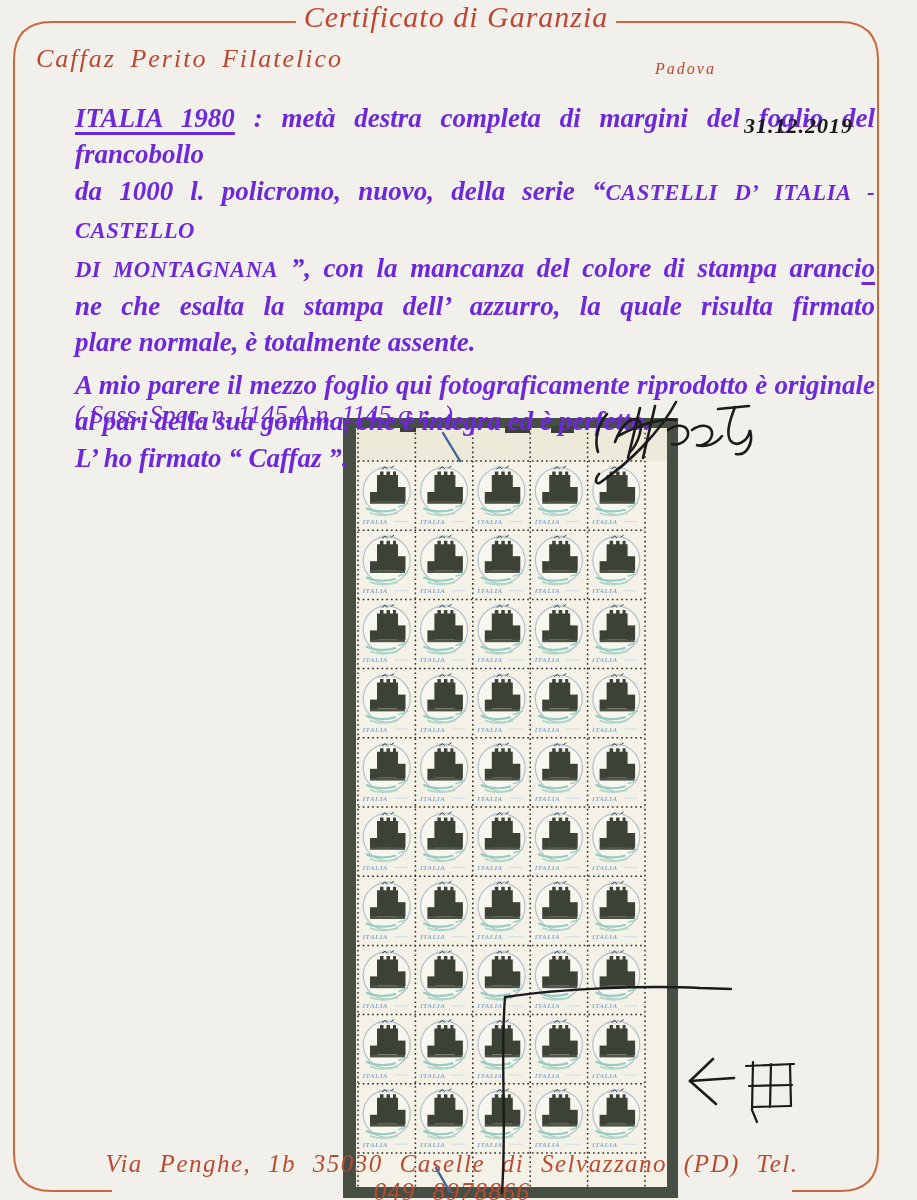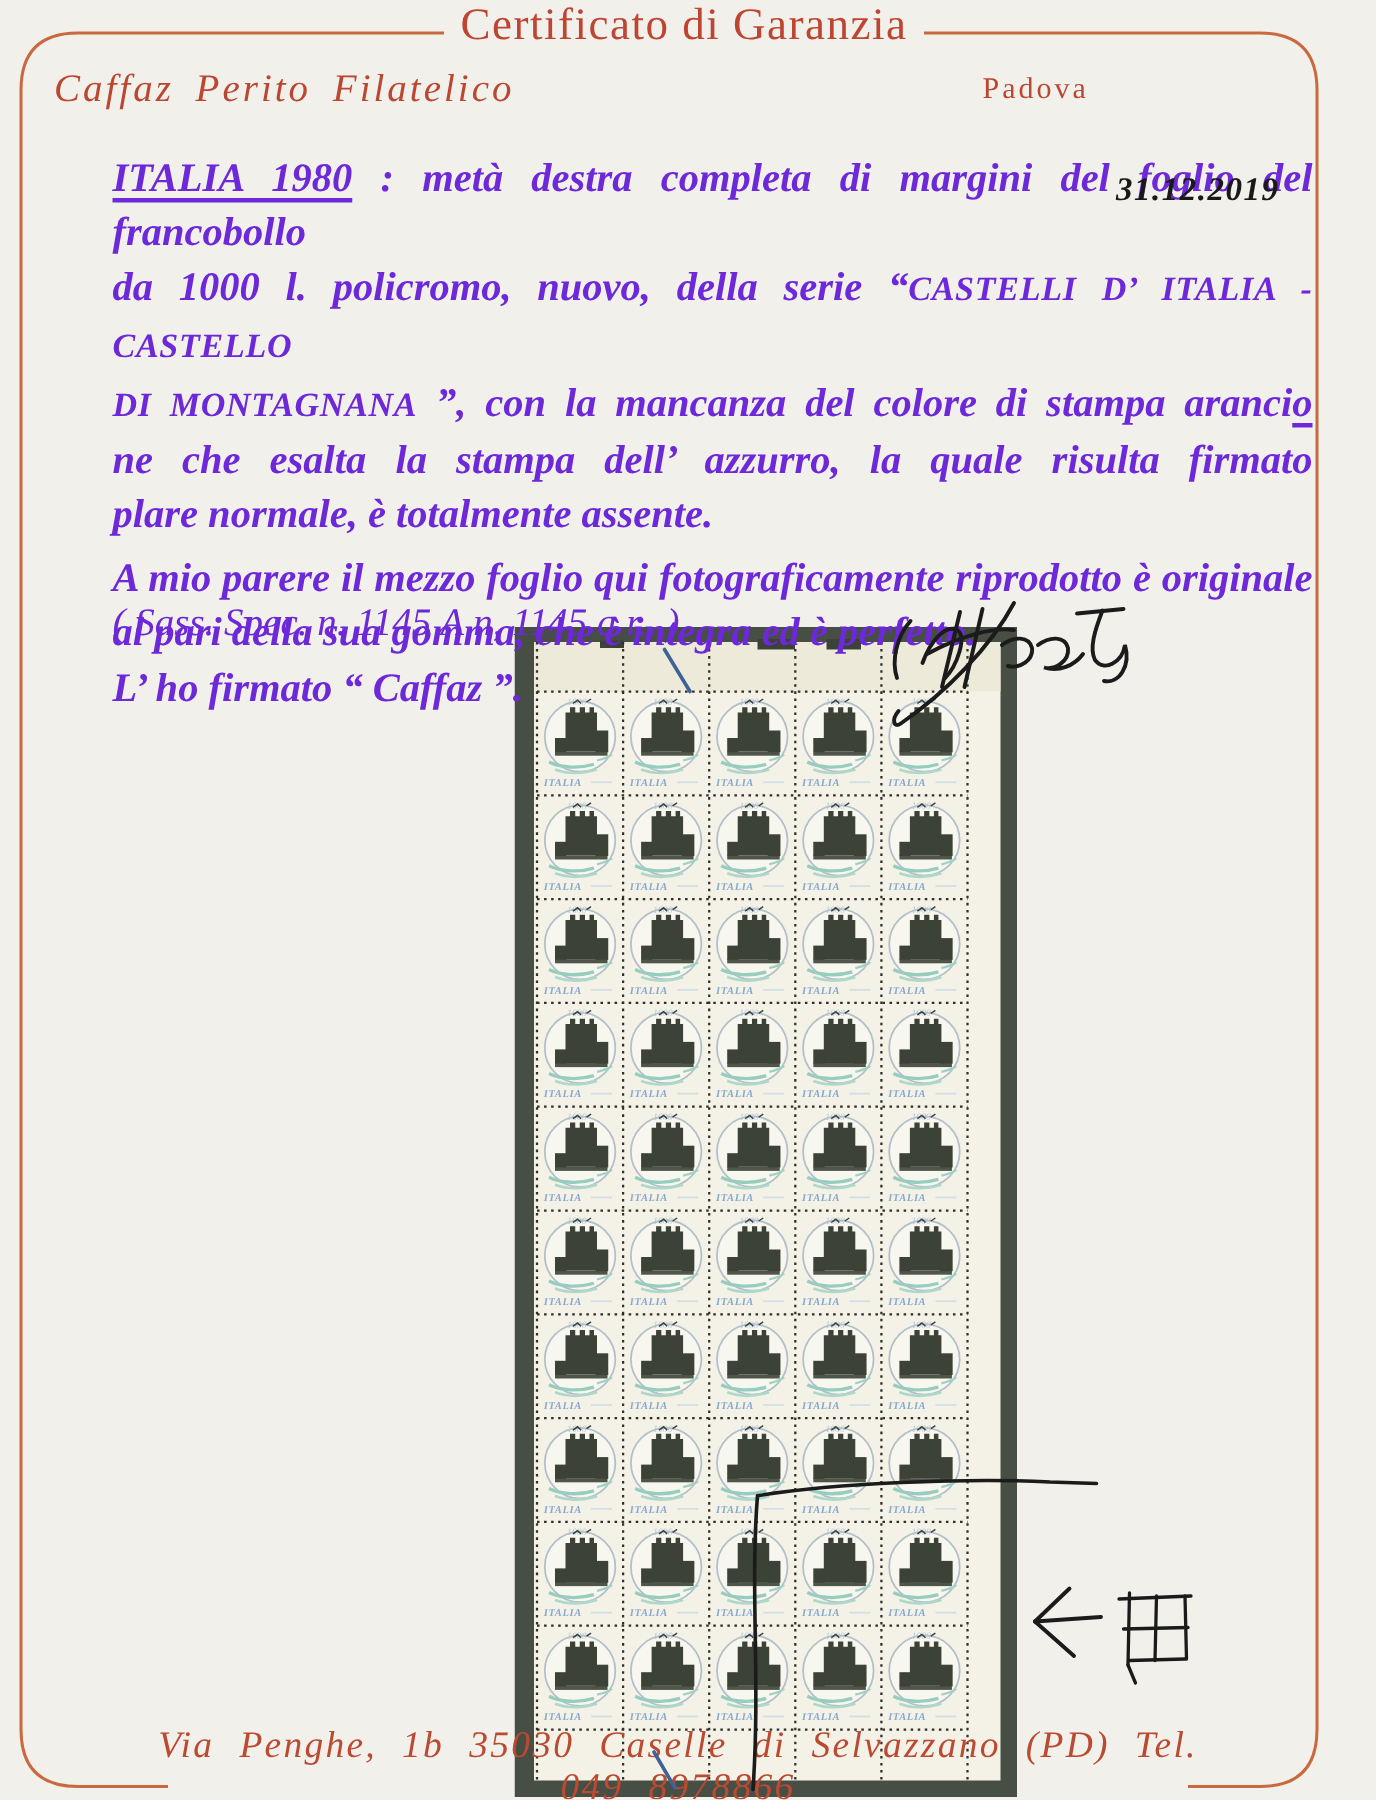--- a/index.html
+++ b/index.html
@@ -5,29 +5,29 @@
   html,body{margin:0;padding:0;}
   body{
     width:917px;height:1200px;position:relative;overflow:hidden;
     background:#f1f0ea;
     font-family:"Liberation Serif","DejaVu Serif",serif;
   }
   .abs{position:absolute;}
   
   .title{
     left:282px;top:0px;width:348px;text-align:center;
-    font-size:30px;color:#bf4533;letter-spacing:1px;
+    font-style:italic;font-size:30px;color:#bf4533;letter-spacing:1px;
     z-index:4;
   }
   .expert{
     left:36px;top:44px;font-style:italic;font-size:26px;color:#bb4732;
     letter-spacing:2px;word-spacing:6px;z-index:4;
   }
   .city{
-    left:655px;top:48px;font-size:20px;color:#bb4732;
+    left:655px;top:60px;font-style:italic;font-size:16px;color:#bb4732;
     letter-spacing:2px;z-index:4;
   }
   .date{
     left:744px;top:66px;font-style:italic;font-weight:bold;font-size:22px;
     color:#191917;letter-spacing:1px;z-index:4;margin-top:47px;
   }
   
   .para{
     left:75px;width:800px;color:#6d28d9;
     font-style:italic;font-weight:bold;font-size:27px;line-height:36.4px;

